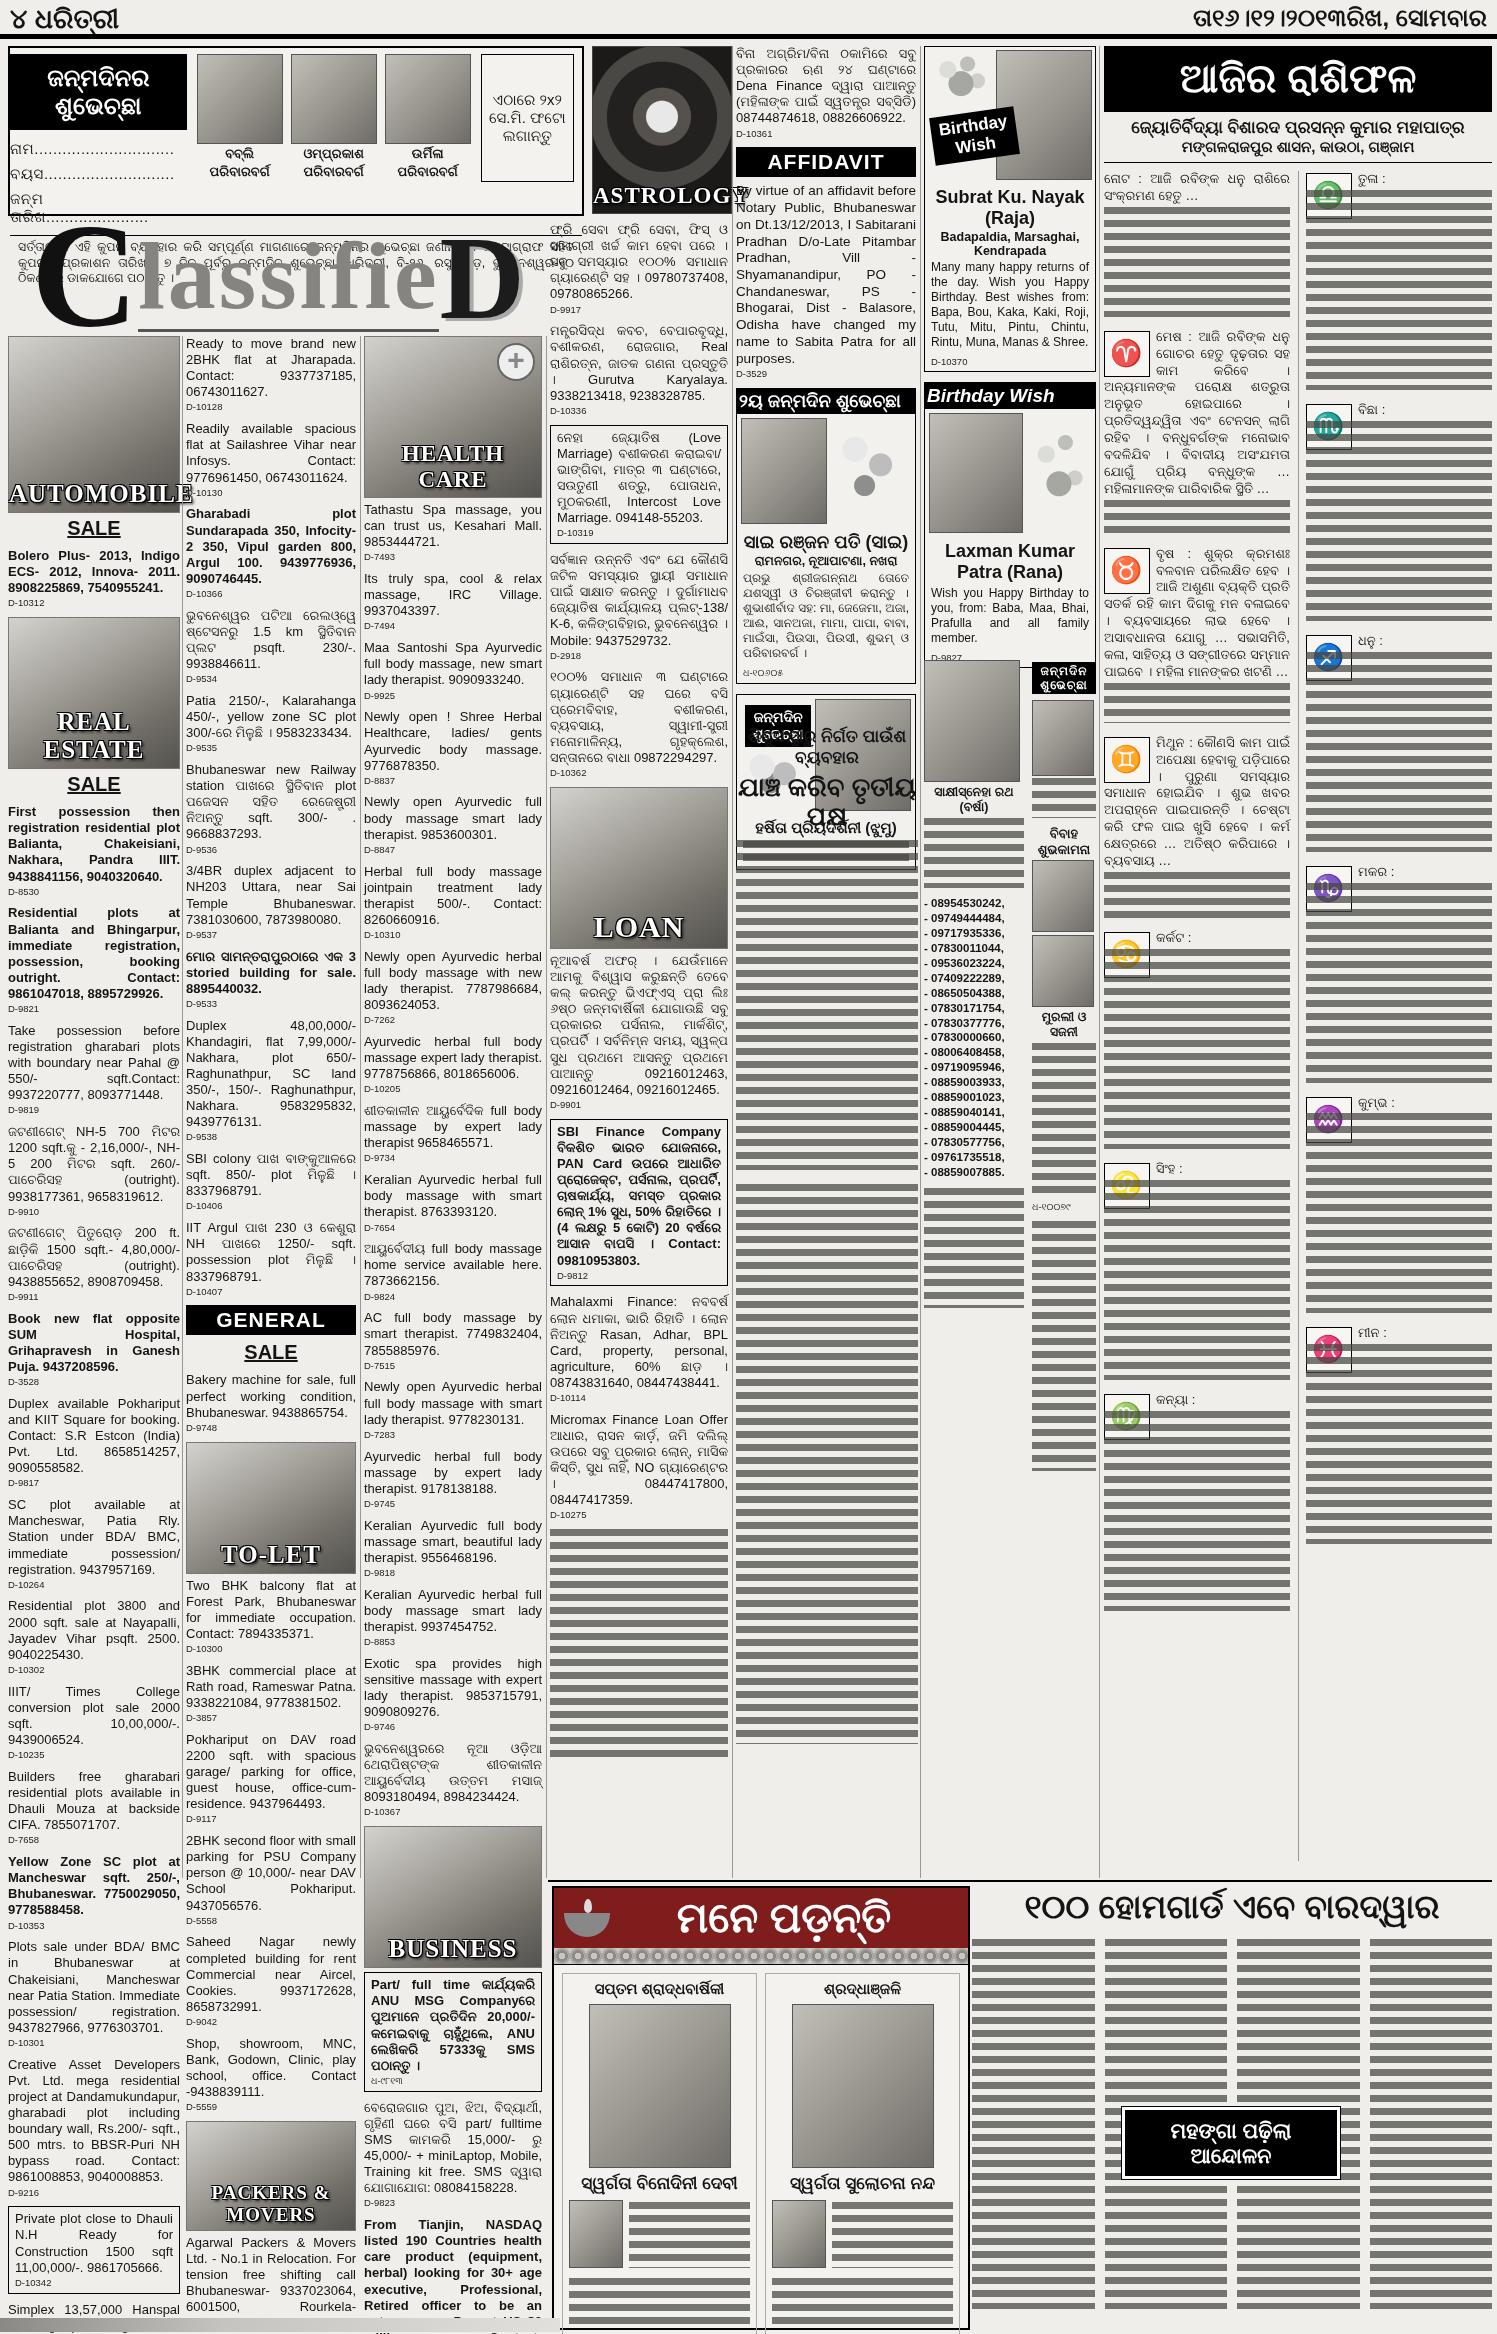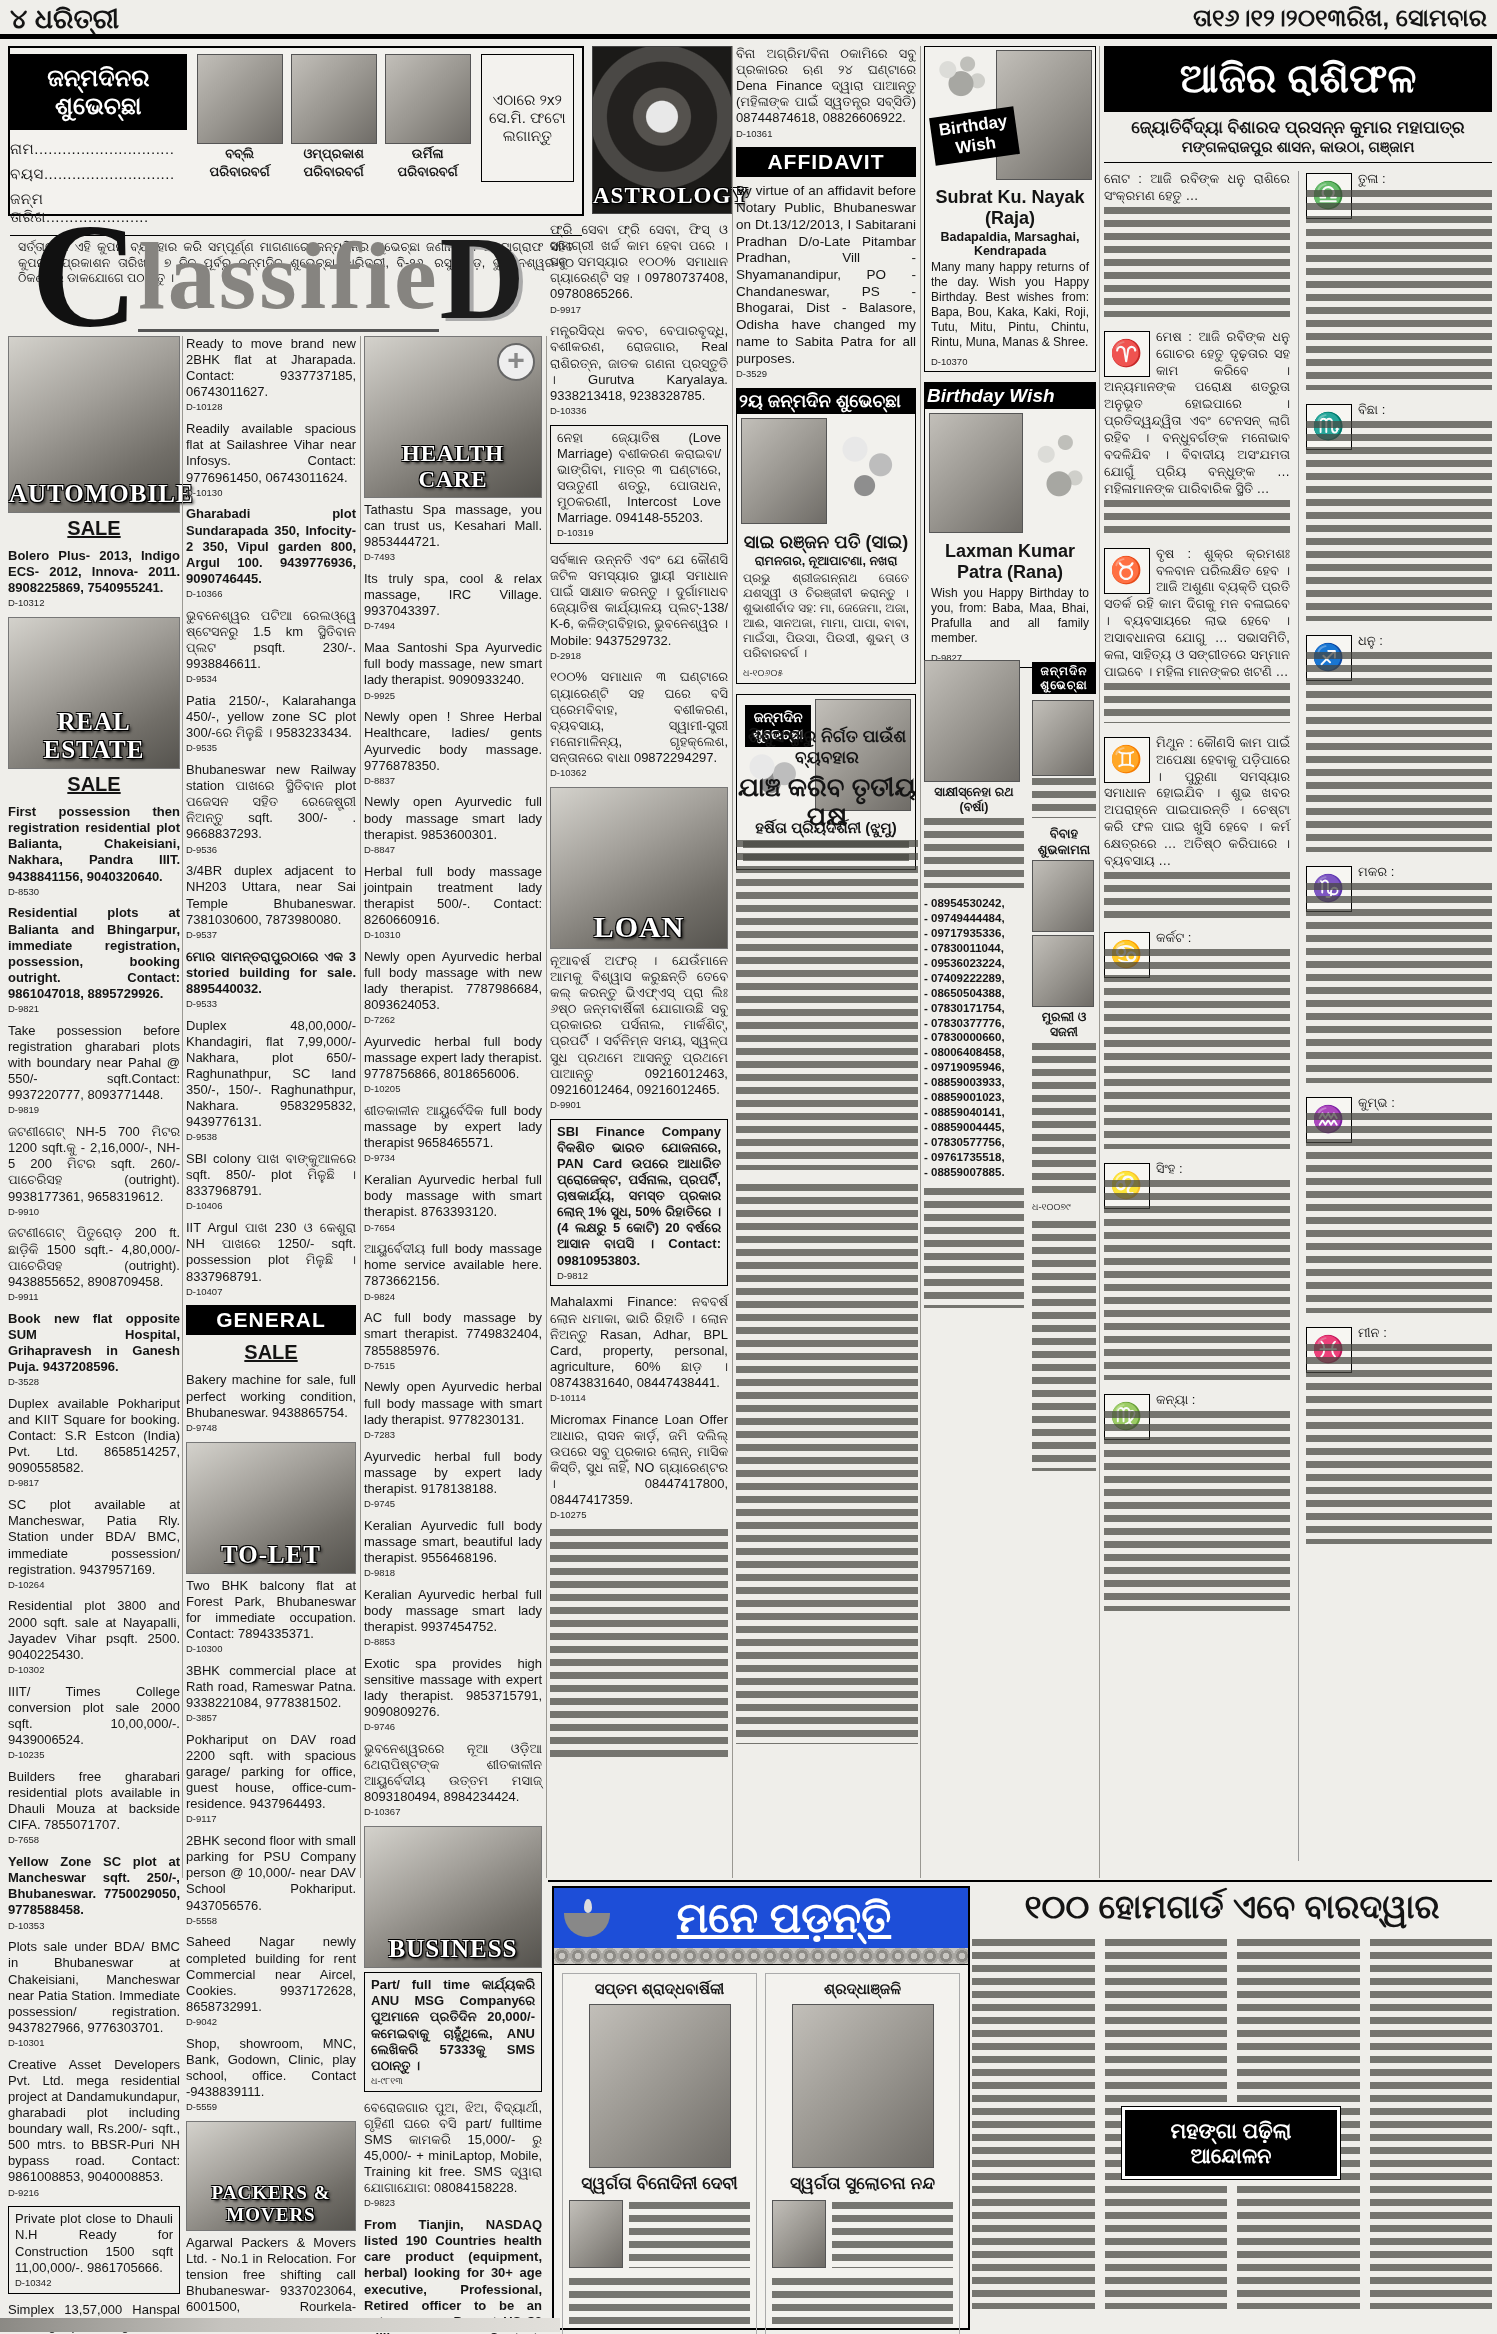--- a/index.html
+++ b/index.html
@@ -76,21 +76,21 @@
   .rashi-cols{column-count:2;column-gap:16px;column-rule:1px solid #999;font-size:13px;}
   .zentry{break-inside:avoid;margin-bottom:12px;text-align:justify;line-height:1.3;}
   .zicon{float:left;width:44px;height:44px;border:1.5px solid #000;margin:2px 6px 2px 0;
          font-size:26px;line-height:42px;text-align:center;background:#f7f6f2;}
   .zname{font-weight:normal;}
   
   .kicker{font-size:17px;font-weight:bold;text-align:center;line-height:1.25;}
   .headline{font-size:26px;font-weight:bold;text-align:center;line-height:1.15;margin:4px 0 8px;}
   
   .rem{border:2px solid #000;background:#f3f2ee;}
-  .rem-head{background:#1d4ed8;color:#fff;display:flex;align-items:center;padding:2px 10px;height:56px;text-decoration:underline;}
+  .rem-head{background:#7f1d1d;color:#fff;display:flex;align-items:center;padding:2px 10px;height:56px;}
   .rem-title{flex:1;text-align:center;font-size:42px;font-weight:bold;}
   .diya{width:46px;height:24px;background:#888;border-radius:0 0 24px 24px;position:relative;margin-top:14px;}
   .diya:before{content:"";position:absolute;top:-14px;left:20px;width:8px;height:14px;background:#ddd;
                border-radius:50% 50% 50% 50%/60% 60% 40% 40%;}
   .flowerstrip{height:16px;background:repeating-radial-gradient(circle at 8px 8px,#c9c7c2 0 3px,#8d8b86 3px 6px,#aaa8a3 6px 8px);background-size:16px 16px;border-bottom:1px solid #000;}
   .rem-body{display:flex;gap:8px;padding:8px;}
   .rem-col{flex:1;border:1px solid #aaa;padding:6px;text-align:center;}
   .rem-label{font-size:15px;font-weight:bold;margin-bottom:6px;}
   .rem-name{font-size:17px;font-weight:bold;margin:6px 0 4px;}
   .remrow{display:flex;gap:6px;text-align:left;margin-top:6px;}

